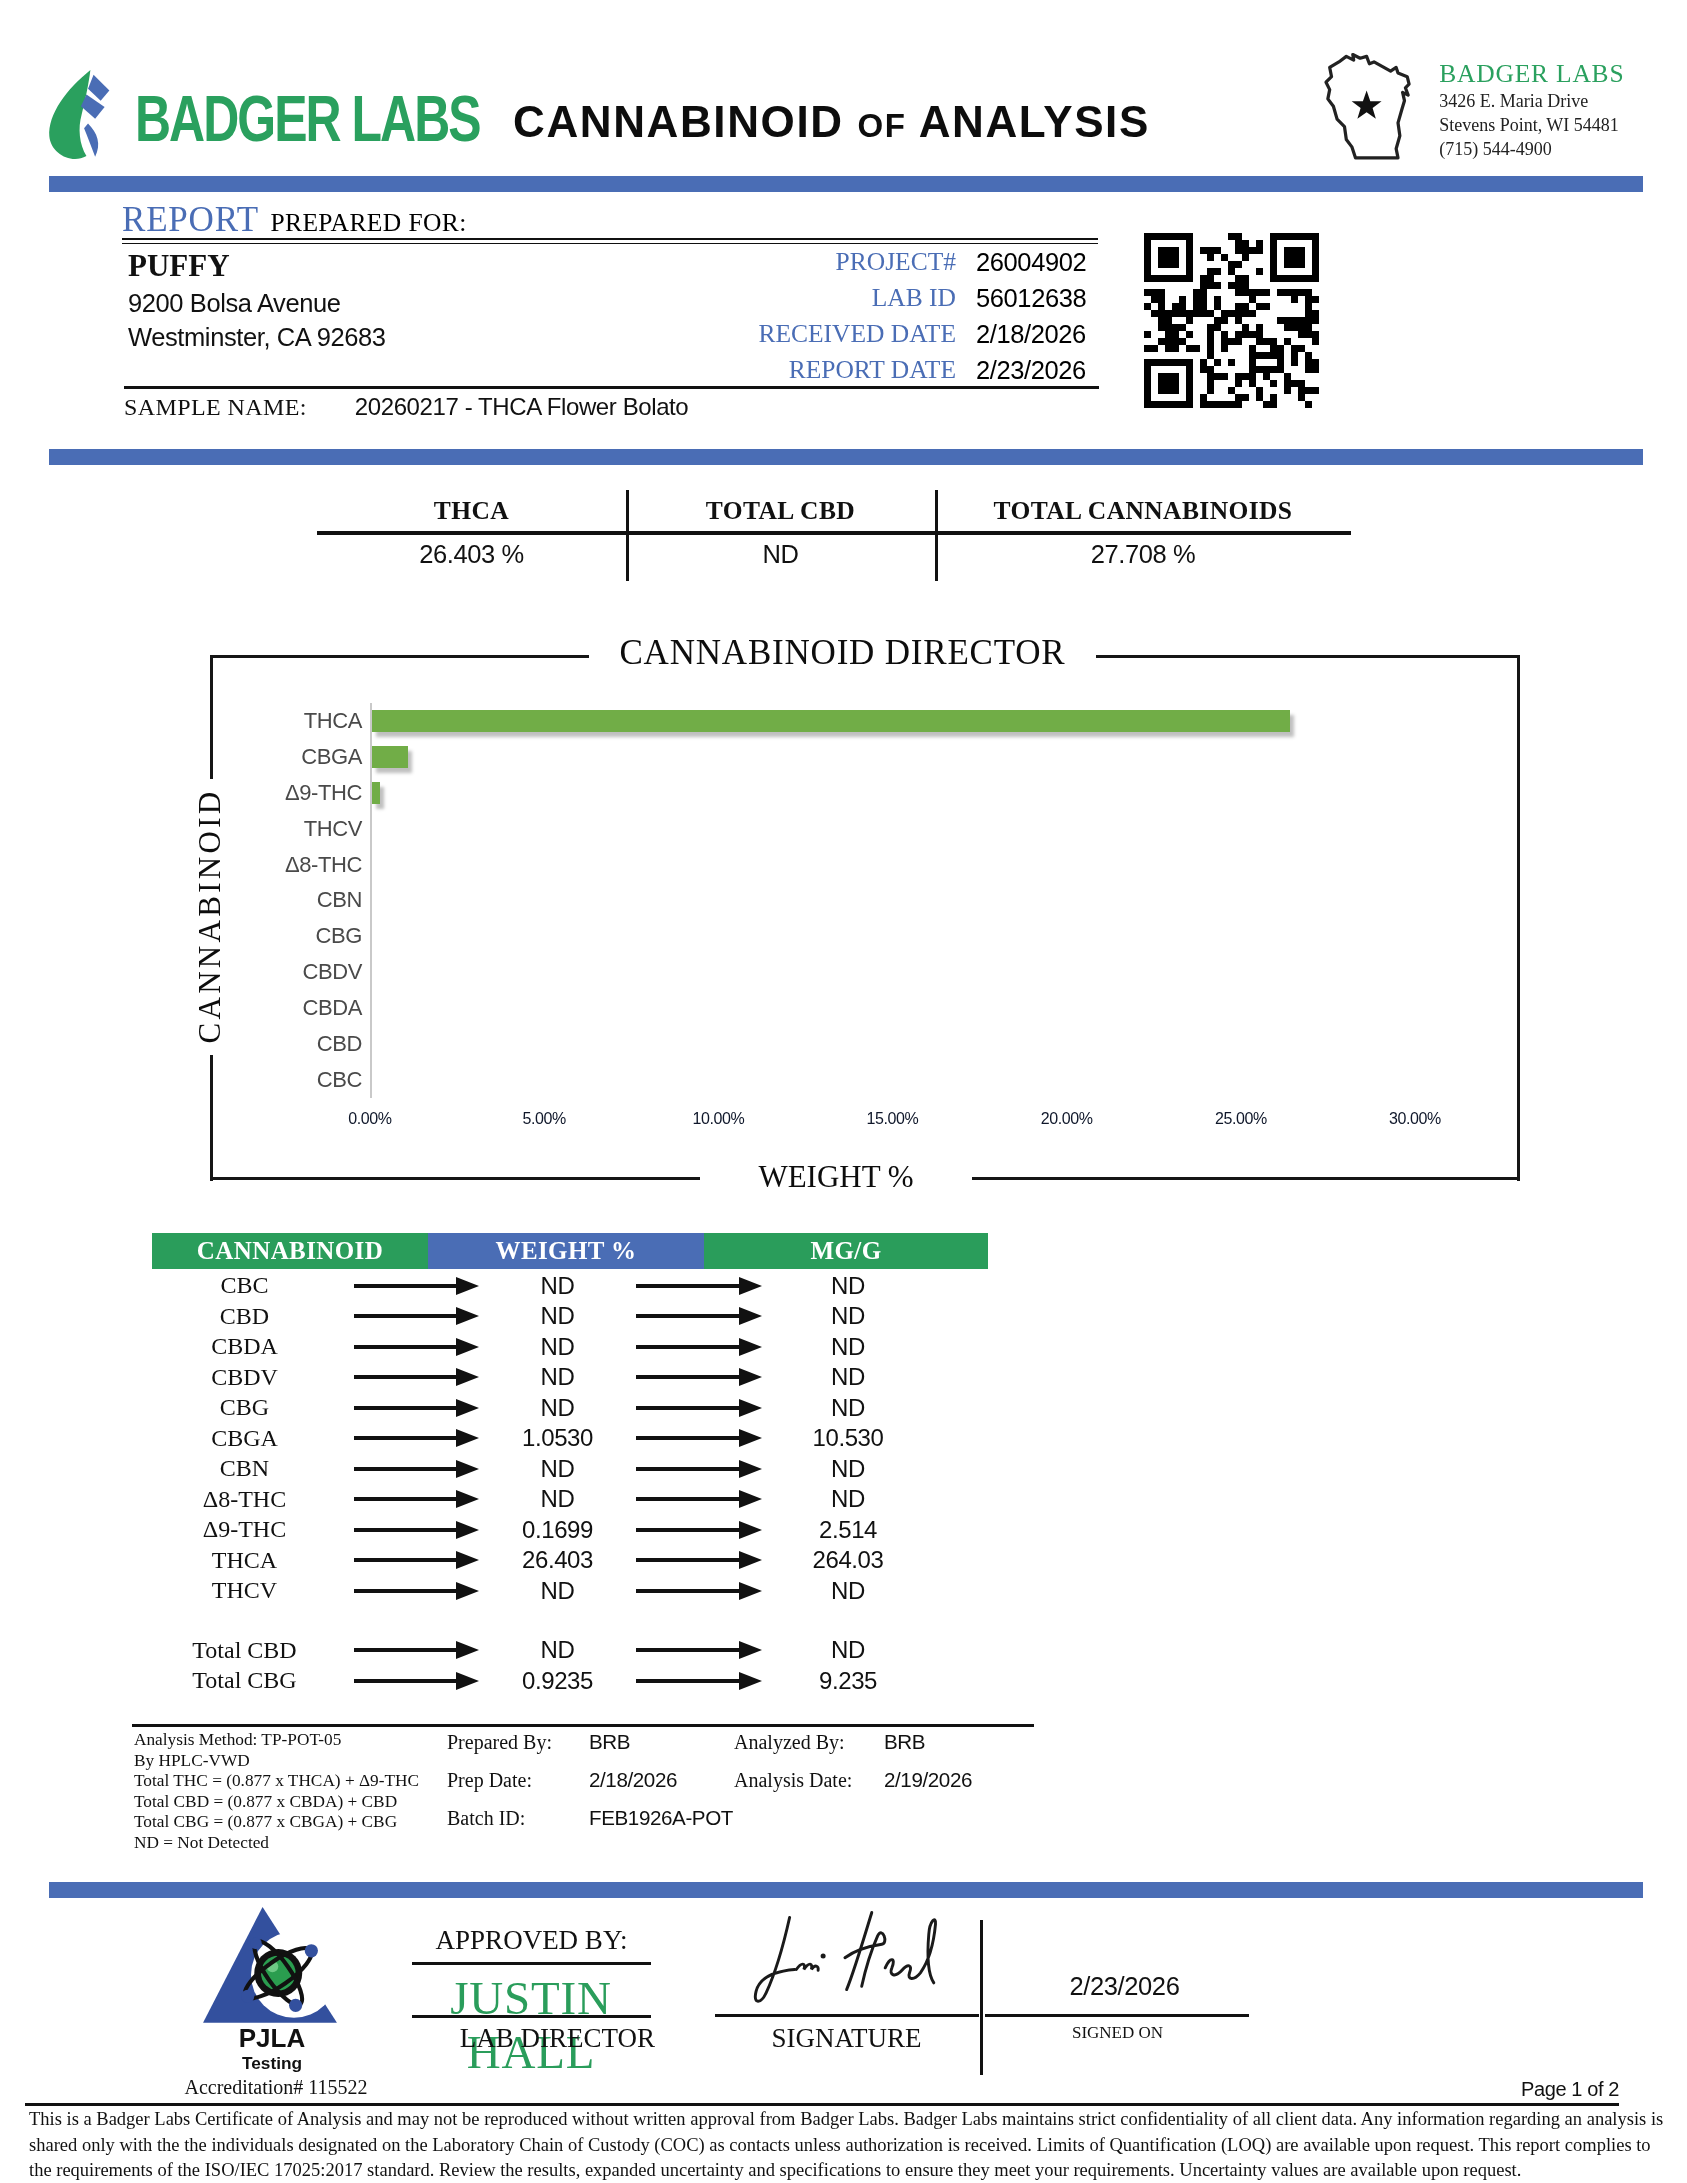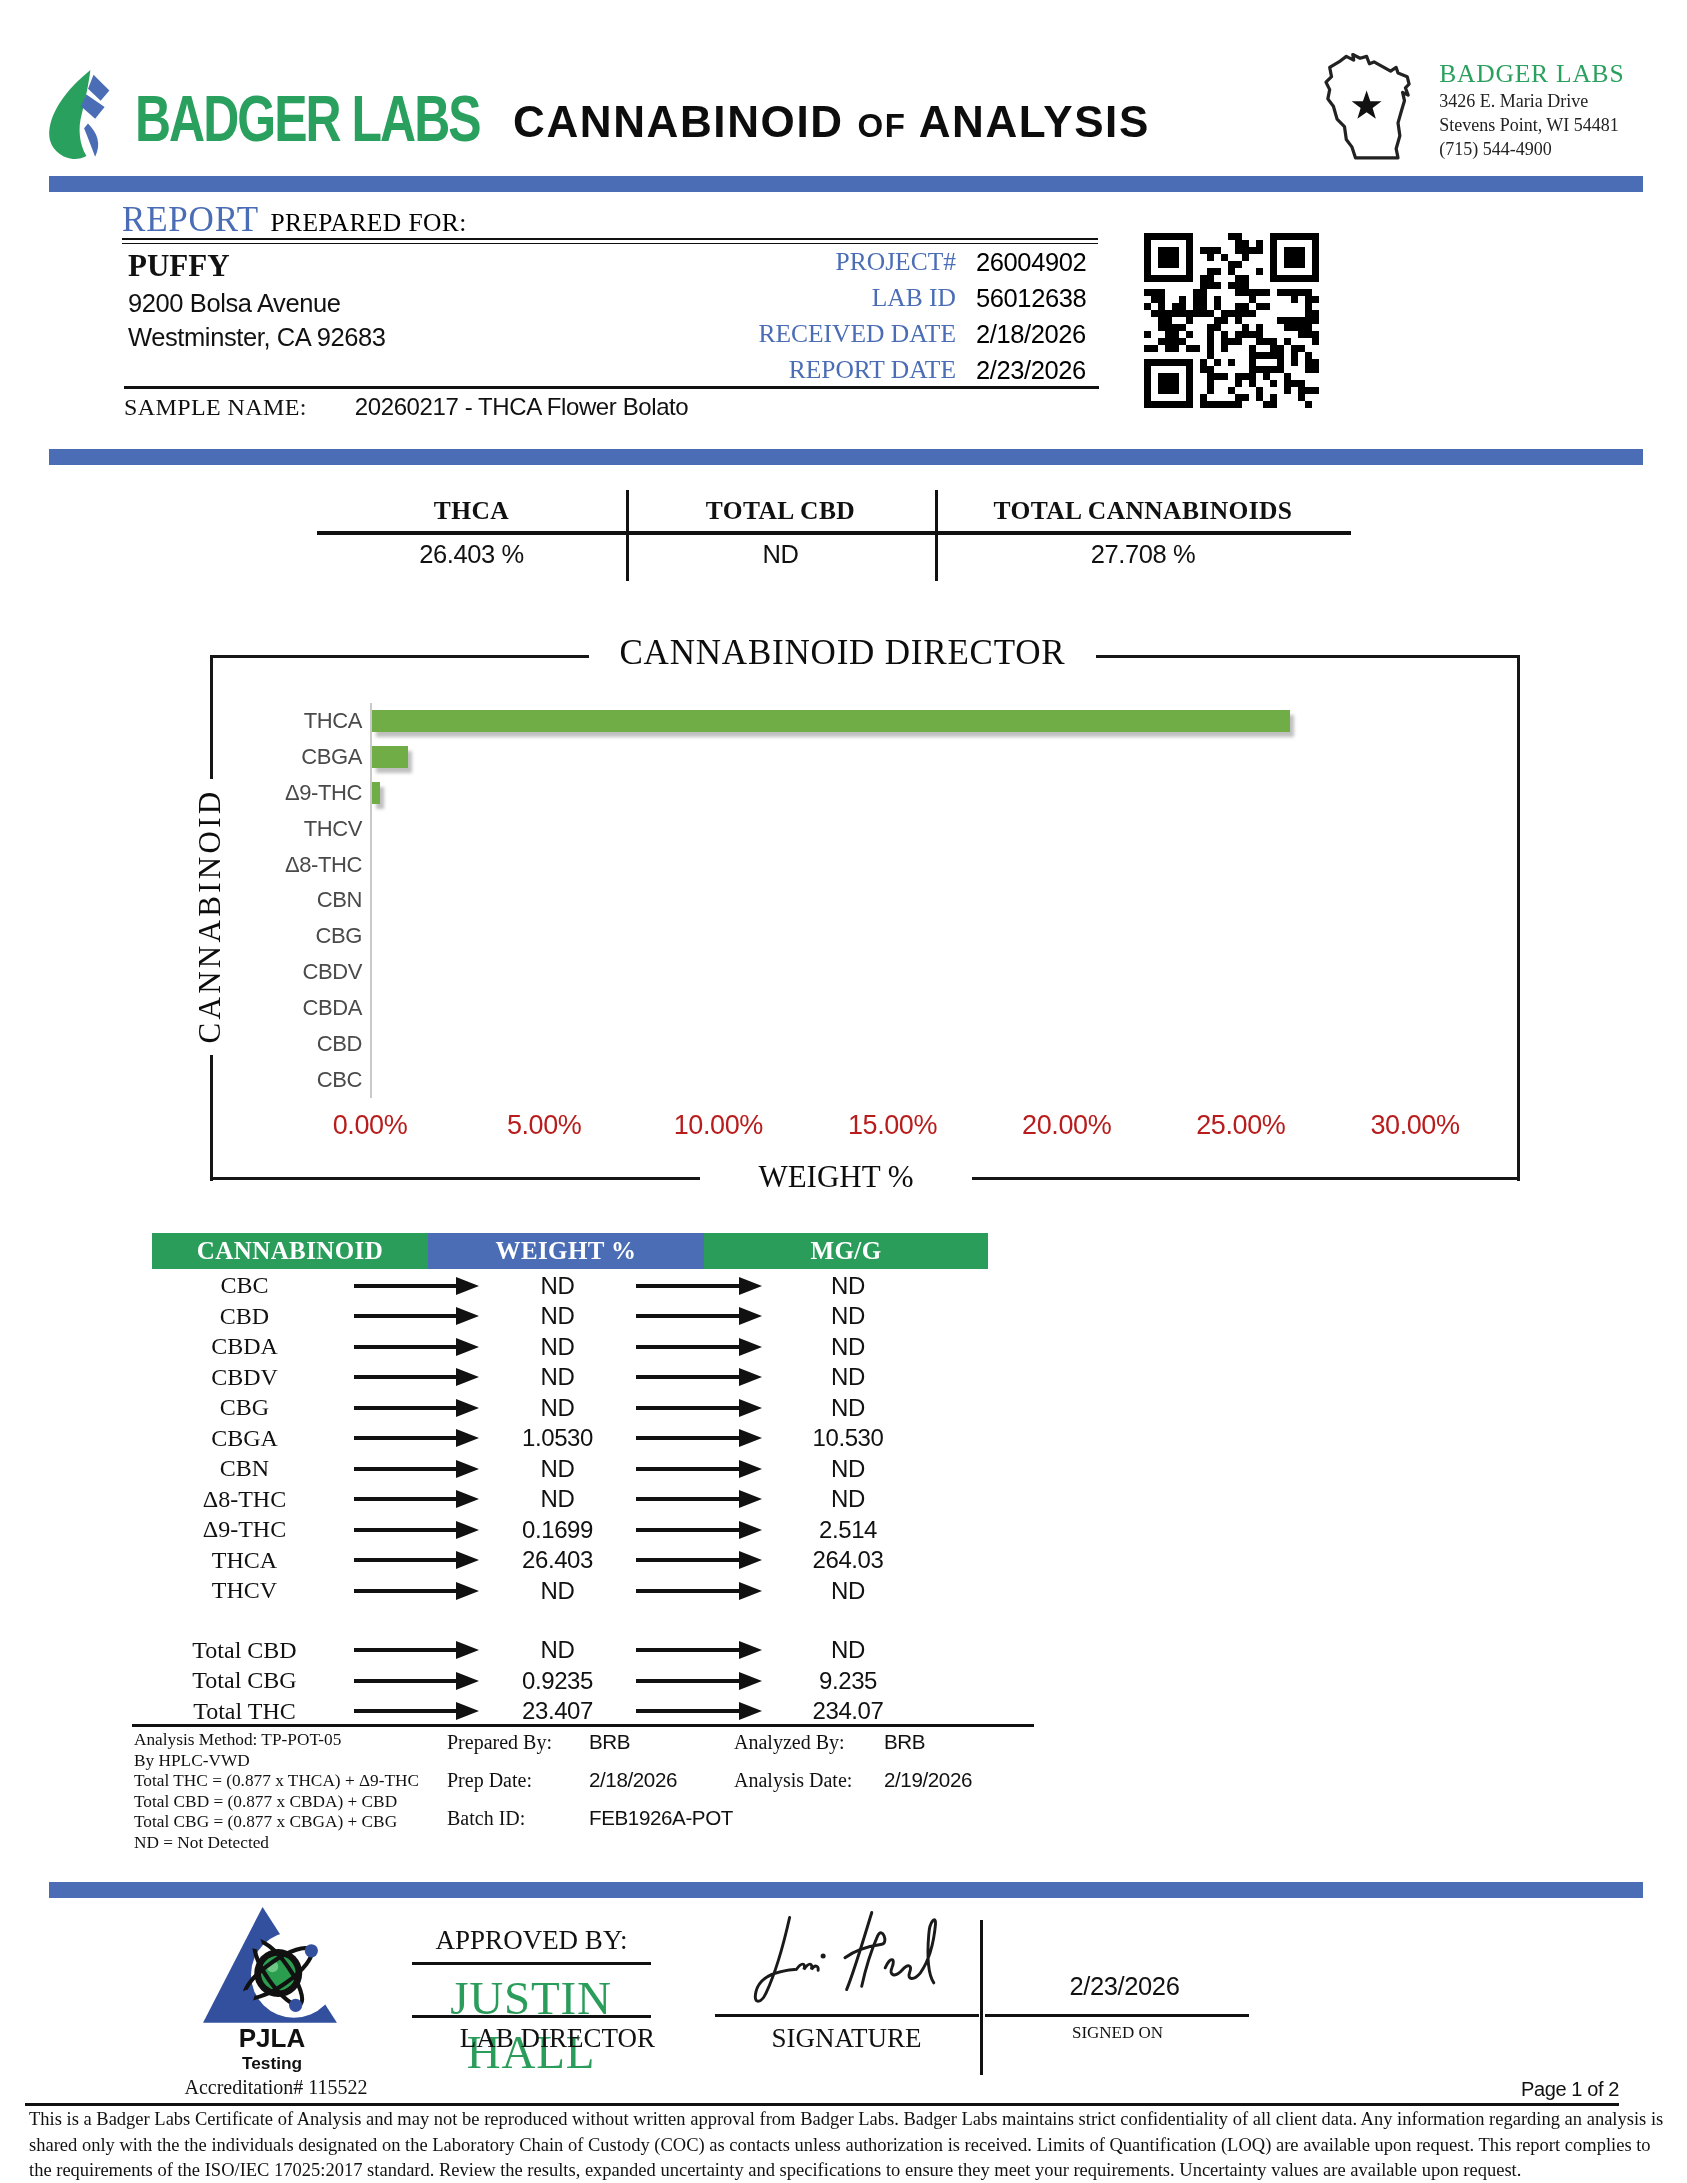--- a/index.html
+++ b/index.html
@@ -64,21 +64,21 @@
     display:flex;flex-direction:column;}
   .cat-label{flex:1;display:flex;align-items:center;justify-content:flex-end;
     font-family:"Liberation Sans",sans-serif;font-size:22px;color:#4a4a4a;letter-spacing:-0.4px;}
   #plot{position:absolute;left:160px;top:48px;width:1045px;height:395px;}
   #axis-line{position:absolute;left:0;top:0;width:1.6px;height:395px;background:#c9c9c9;}
   #bars{position:absolute;left:1.6px;top:0;width:1044px;height:395px;display:flex;flex-direction:column;}
   .bar-row{flex:1;display:flex;align-items:center;}
   .bar{height:22px;background:var(--bar);box-shadow:4.1px 5px 3.3px rgba(0,0,0,0.25);}
   #x-ticks{position:absolute;left:160px;top:455px;width:1045px;height:28px;}
   .tick{position:absolute;transform:translateX(-50%);font-family:"Liberation Sans",sans-serif;
-    font-size:27px;color:#b91c1c;letter-spacing:-0.4px;}
+    font-size:16px;color:#0f172a;letter-spacing:-0.4px;}
 
   
   #cantable{left:152px;top:1233px;width:836px;}
   #cthead{display:flex;height:36px;}
   .chcell{color:#fff;font-weight:bold;font-size:25px;text-align:center;line-height:36px;letter-spacing:0.4px;}
   .chc1{width:276px;background:var(--green2);}
   .chc2{width:276px;background:var(--blue);}
   .chc3{width:284px;background:var(--green2);}
   #ctrows{margin-top:1.6px;}
   .trow{display:flex;align-items:center;height:30.5px;}
@@ -681,34 +681,20 @@
             <b></b>
           </div>
           <div class="tval1">0.9235</div>
           <div class="arrow">
             <i></i>
             <b></b>
           </div>
           <div class="tval2">9.235</div>
           <div class="tpad"></div>
         </div>
-        <div class="trow">
-          <div class="tname">Total THC</div>
-          <div class="arrow">
-            <i></i>
-            <b></b>
-          </div>
-          <div class="tval1">23.407</div>
-          <div class="arrow">
-            <i></i>
-            <b></b>
-          </div>
-          <div class="tval2">234.07</div>
-          <div class="tpad"></div>
-        </div>
       </div>
   </div>
   <div class="abs" id="table-rule"></div>
 
   <div class="abs" id="notes-left">
       <div>Analysis Method: TP-POT-05</div>
       <div>By HPLC-VWD</div>
       <div>Total THC = (0.877 x  THCA) + Δ9-THC</div>
       <div>Total CBD = (0.877 x  CBDA) + CBD</div>
       <div>Total CBG = (0.877 x  CBGA) + CBG</div>

